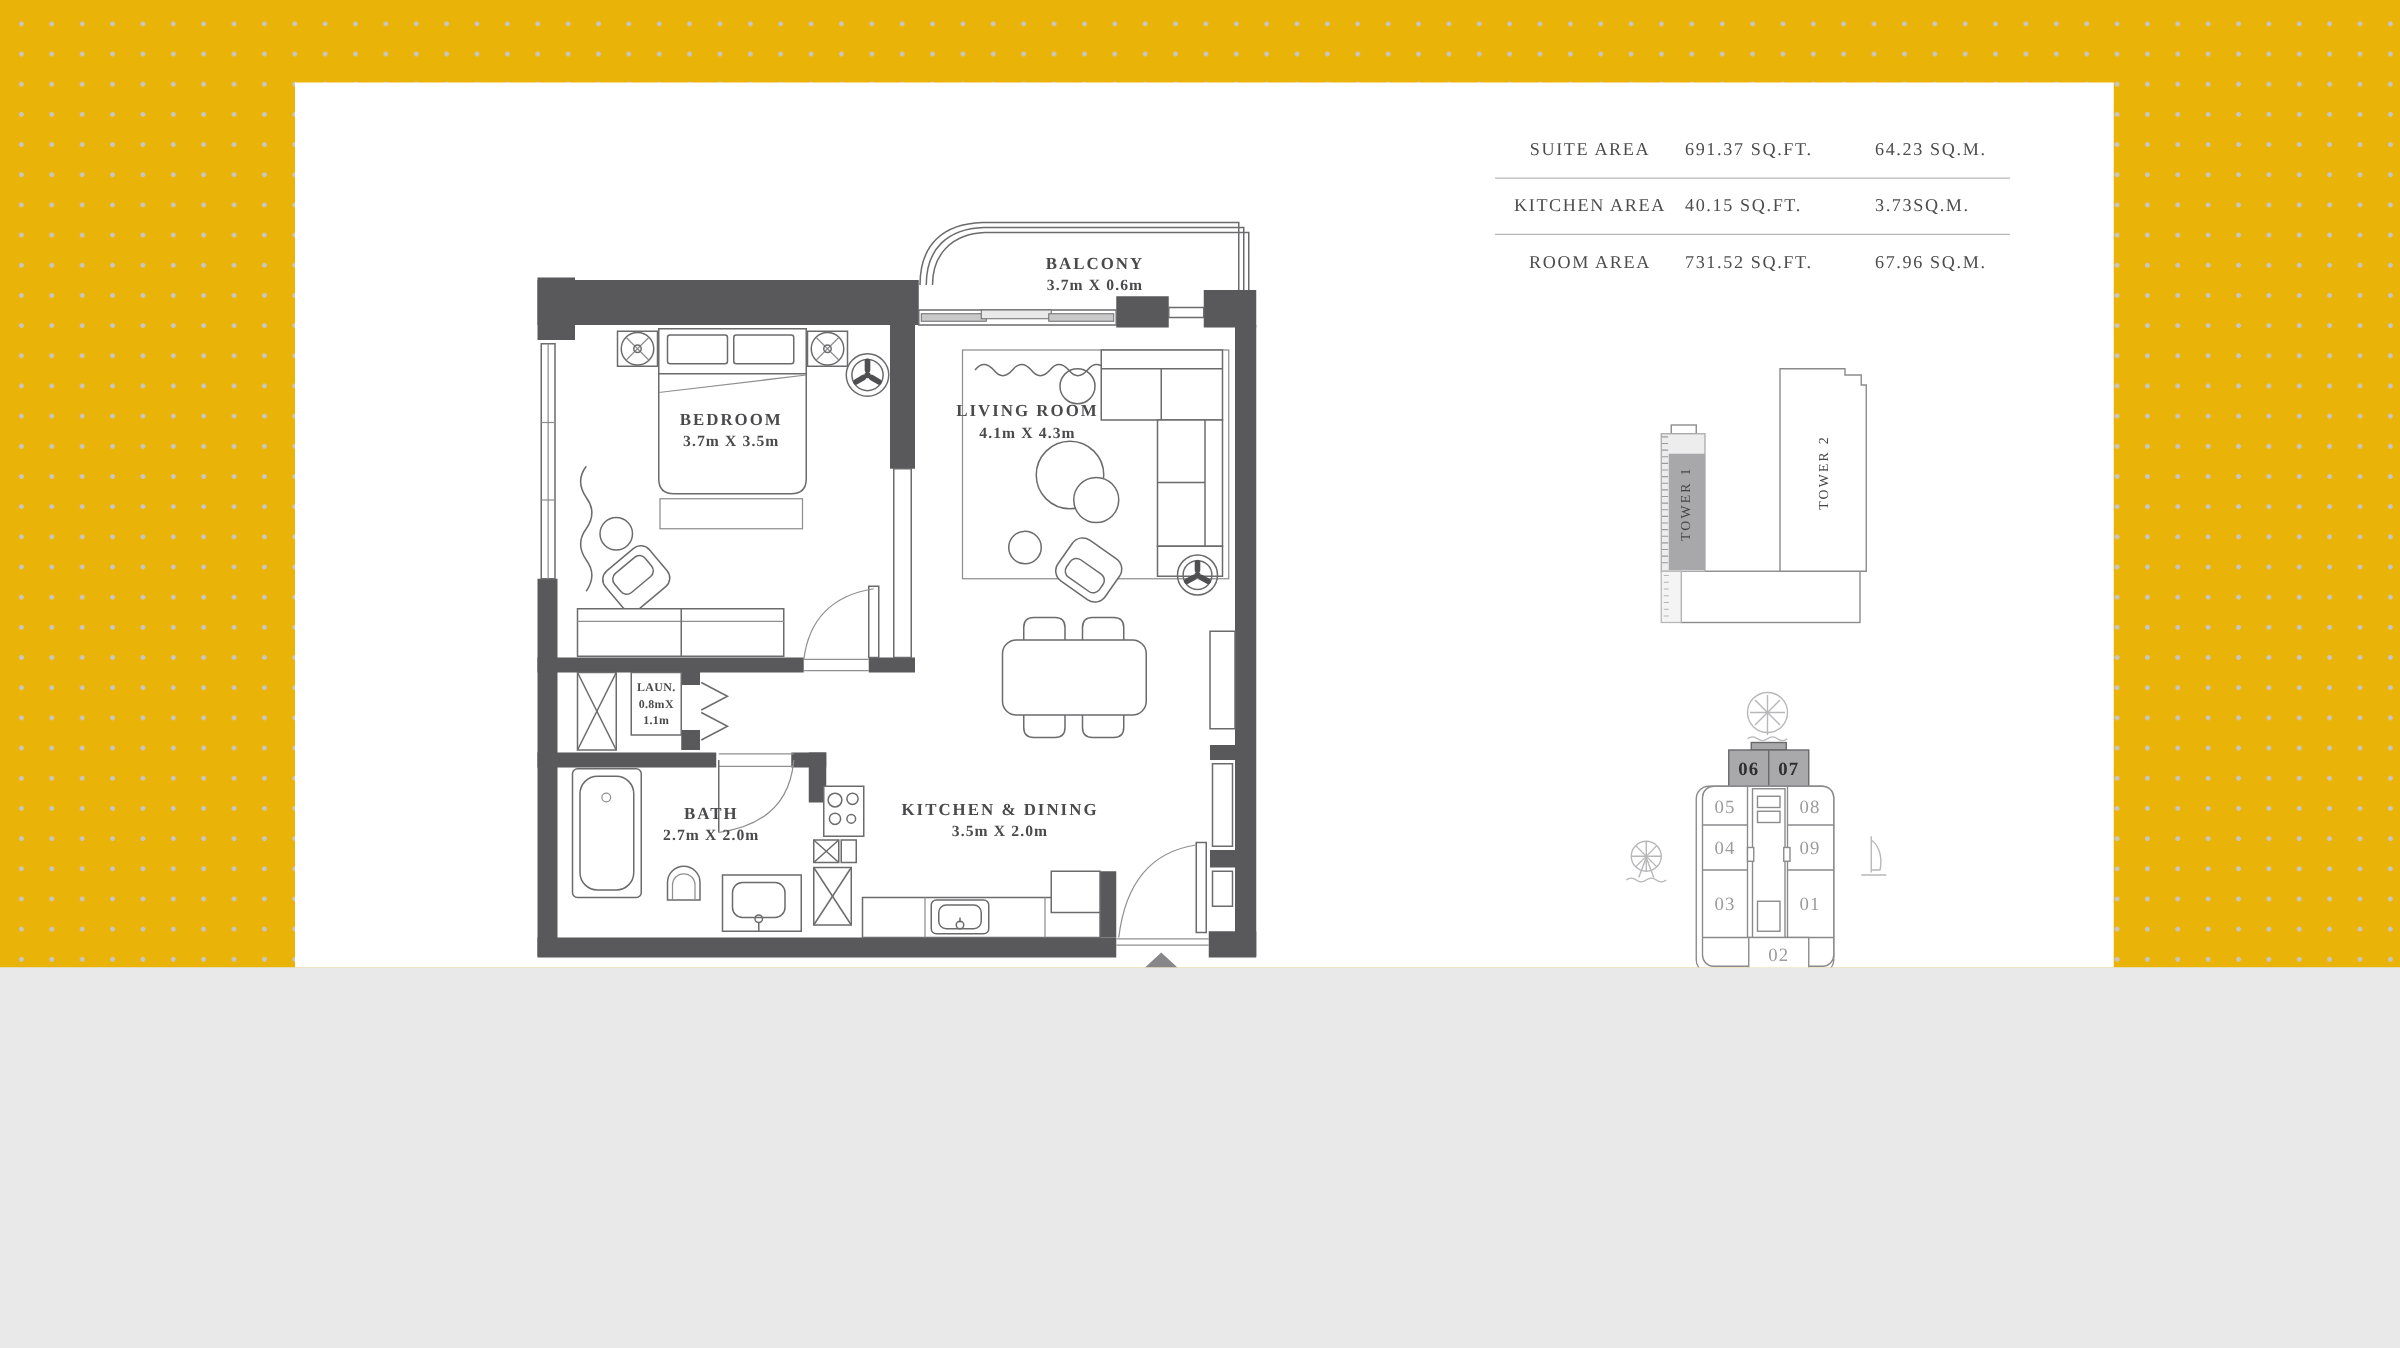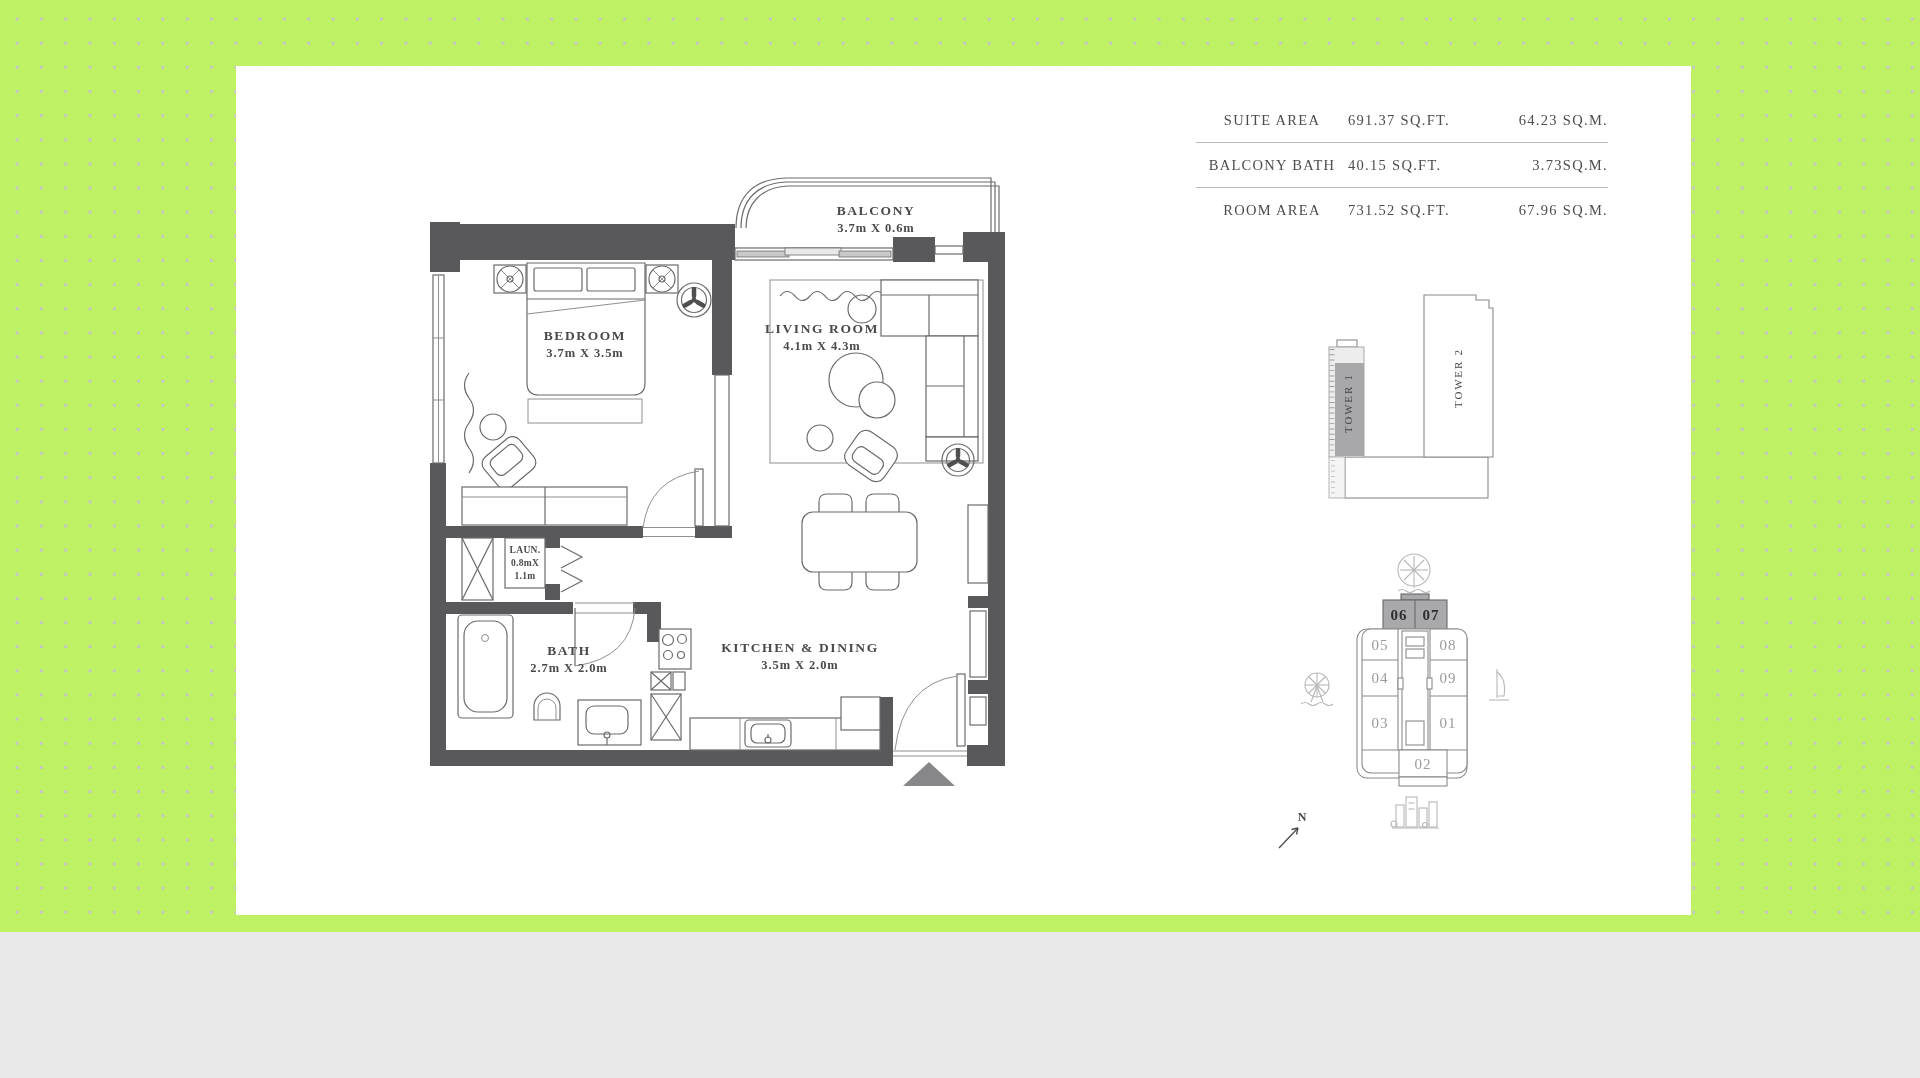--- a/index.html
+++ b/index.html
@@ -1,32 +1,32 @@
 <!DOCTYPE html>
 <html><head>
 <meta charset="utf-8">
 <style>
   html,body{margin:0;padding:0;background:#e9e9e9}
-  .canvas{position:relative;width:1920px;height:932px;background:#bef264;overflow:hidden;
+  .canvas{position:relative;width:1920px;height:774px;background:#eab308;overflow:hidden;
     font-family:"Liberation Serif","DejaVu Serif",serif}
   .dots{position:absolute;inset:0;
     background-image:radial-gradient(circle,#c6c6c6 1.7px,rgba(0,0,0,0) 1.9px);
     background-size:24.3px 24.15px;background-position:5px 7px}
   .panel{position:absolute;left:236px;top:66px;width:1455px;height:849px;background:#ffffff}
   .plan-svg{position:absolute;left:428px;top:168px}
   .towers-svg{position:absolute;left:1300px;top:275px}
   .keyplan-svg{position:absolute;left:1255px;top:545px}
 
   .area-table{position:absolute;left:1196px;top:98px;width:412px;color:#4c4c4e}
   .tr{display:grid;grid-template-columns:152px 152px 108px;height:44px;align-items:center;
       font-size:14.5px;letter-spacing:1.3px}
   .tr + .tr{border-top:1px solid #b8b8b8}
   .tc-label{text-align:center}
   .tc-sqft{}
-  .tc-sqm{text-align:right}
+  .tc-sqm{text-align:left}
 
   svg text{font-family:"Liberation Serif","DejaVu Serif",serif}
   .rl{font-size:13.5px;font-weight:bold;letter-spacing:1.6px;fill:#4a4a4c;text-anchor:middle}
   .rd{font-size:12.5px;font-weight:bold;letter-spacing:.9px;fill:#4a4a4c;text-anchor:middle}
   .tiny{font-size:9.5px;font-weight:bold;letter-spacing:.3px;fill:#4a4a4c;text-anchor:middle}
   .unit{font-size:15px;fill:#9b9b9d;letter-spacing:1px;text-anchor:middle}
   .unit-hl{font-size:15px;font-weight:bold;fill:#2e2e30;letter-spacing:1px;text-anchor:middle}
   .tower-label{font-size:11px;fill:#46464a;letter-spacing:1.8px;text-anchor:middle}
   .north-n{font-size:12px;fill:#4a4a4c;text-anchor:middle;font-weight:bold}
 
@@ -50,21 +50,21 @@
   <div class="dots"></div>
   <div class="panel"></div>
 
   <div class="area-table">
     <div class="tr">
       <div class="tc-label">SUITE AREA</div>
       <div class="tc-sqft">691.37 SQ.FT.</div>
       <div class="tc-sqm">64.23 SQ.M.</div>
     </div>
     <div class="tr">
-      <div class="tc-label">BALCONY BATH</div>
+      <div class="tc-label">KITCHEN AREA</div>
       <div class="tc-sqft">40.15 SQ.FT.</div>
       <div class="tc-sqm">3.73SQ.M.</div>
     </div>
     <div class="tr">
       <div class="tc-label">ROOM AREA</div>
       <div class="tc-sqft">731.52 SQ.FT.</div>
       <div class="tc-sqm">67.96 SQ.M.</div>
     </div>
   </div>
 

